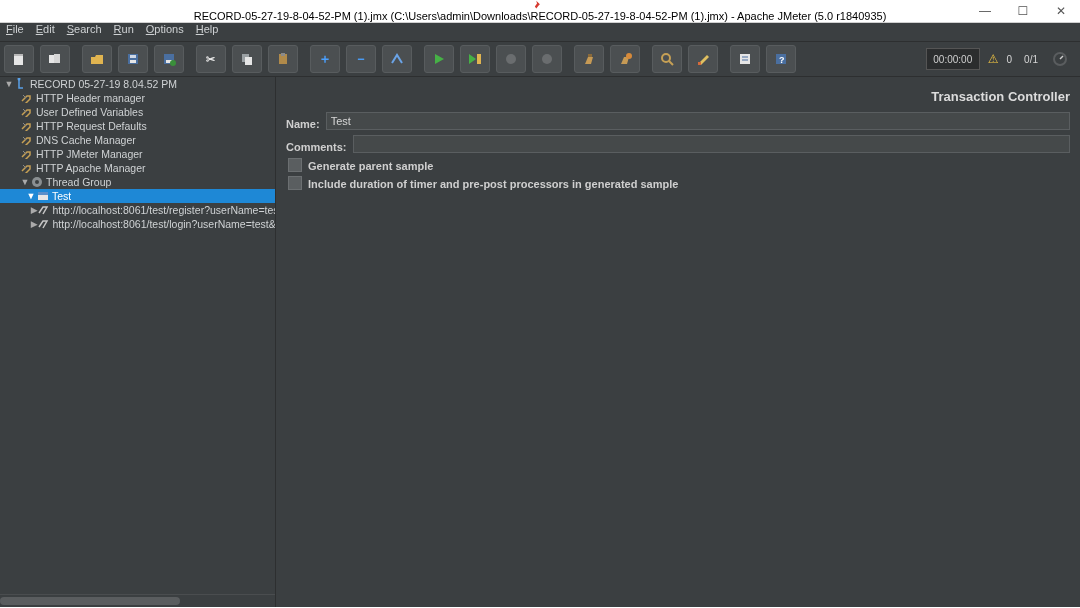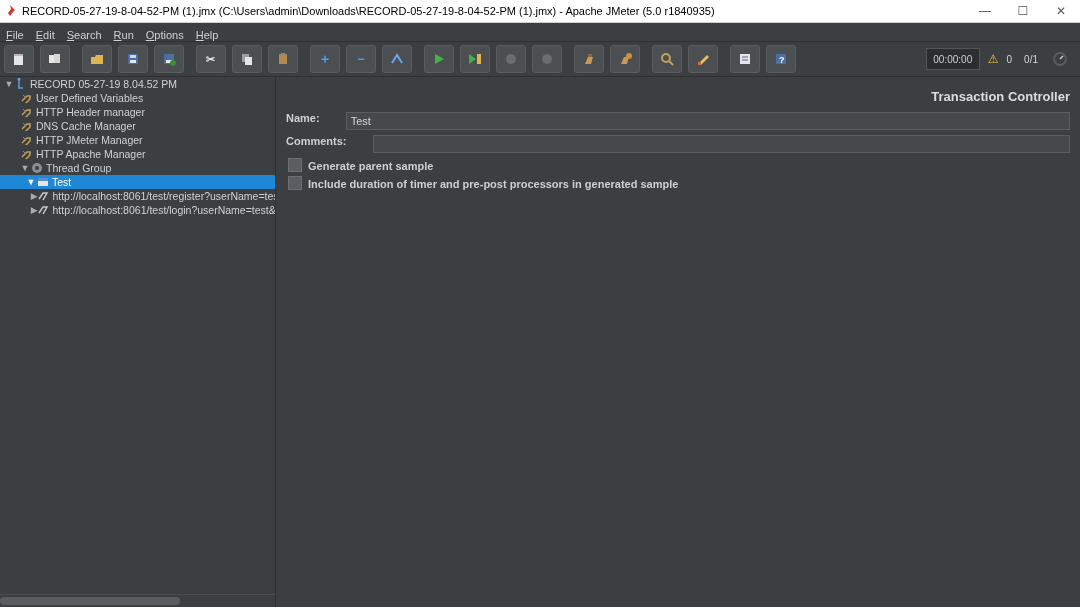--- a/index.html
+++ b/index.html
@@ -1,23 +1,23 @@
 <!DOCTYPE html>
 <html><head>
 <meta charset="utf-8">
 <style>
   html,body{margin:0;padding:0;font-family:"Segoe UI",Tahoma,sans-serif;font-size:11px;background:#3b3f41;color:#c8c8c8;overflow:hidden;width:1080px;height:608px;}
   
-  .titlebar{position:relative;height:22px;background:#fff;color:#000;display:flex;align-items:center;padding:0 6px;border-bottom:1px solid #d0d0d0;}
+  .titlebar{position:relative;height:22px;background:#fff;color:#000;display:flex;align-items:center;padding:0 6px;border-bottom:1px solid #d0d0d0;flex-direction:column;}
   .titlebar .app-icon{width:10px;height:14px;margin-right:6px;}
   .titlebar .title-text{font-size:11px;flex:1;}
   .win-ctrls{position:absolute;right:0;top:0;height:22px;display:flex;}
   .win-ctrls div{width:38px;display:flex;align-items:center;justify-content:center;font-size:12px;color:#555;}
   
-  .menubar{height:18px;background:#3b3f41;display:flex;align-items:flex-end;padding:0 6px;border-bottom:1px solid #2d2f30;}
+  .menubar{height:18px;background:#3b3f41;display:flex;align-items:flex-start;padding:0 6px;border-bottom:1px solid #2d2f30;}
   .menubar span{color:#cfd2d4;margin-right:12px;cursor:default;}
   .menubar span u{text-decoration:underline;}
   
   .toolbar{height:30px;background:#3b3f41;display:flex;align-items:center;padding:2px 4px;border-bottom:1px solid #2d2f30;}
   .tb-btn{width:28px;height:26px;background:#4b4f51;border:1px solid #585c5e;border-radius:3px;margin-right:6px;display:flex;align-items:center;justify-content:center;font-size:13px;color:#d6d6d6;}
   .tb-gap{width:6px;}
   .tb-spacer{flex:1;}
   .timer-box{width:52px;height:20px;background:#2b2d2e;border:1px solid #555;color:#cfcfcf;display:flex;align-items:center;justify-content:center;font-size:10px;margin-right:8px;}
   .status-num{margin:0 6px;color:#d6d6d6;font-size:10px;}
   .warn-ico{color:#f5c842;font-size:12px;margin-right:2px;}
@@ -32,21 +32,21 @@
   .tree-row .ico{display:inline-flex;width:14px;height:12px;align-items:center;justify-content:center;margin-right:2px;}
   .tree-row .label{overflow:hidden;text-overflow:clip;}
   .indent0{padding-left:4px;}
   .indent1{padding-left:20px;}
   .indent2{padding-left:20px;}
   .indent3{padding-left:26px;}
   .indent4{padding-left:30px;}
   
   .config{flex:1;background:#3b3f41;padding:8px 10px 0 10px;position:relative;}
   .cfg-title{font-size:13px;font-weight:600;color:#dcdcdc;margin:4px 0 8px 0;text-align:right;}
-  .row{display:flex;align-items:flex-start;margin-bottom:5px;gap:20px;}
+  .row{display:flex;align-items:flex-end;margin-bottom:5px;}
   .row label{font-size:11px;font-weight:600;color:#cfcfcf;margin-right:6px;}
   .row input[type=text]{flex:1;height:16px;background:#45494a;border:1px solid #5a5e60;color:#d6d6d6;font-size:11px;padding:0 4px;}
   .chk-row{display:flex;align-items:flex-end;margin:4px 0;}
   .chk-box{width:12px;height:12px;background:#5a5e60;border:1px solid #6b6f71;margin-right:6px;margin-left:2px;}
   .chk-row span{font-size:11px;font-weight:600;color:#cfcfcf;}
   .splitter{position:absolute;left:276px;top:70px;width:6px;height:100%;cursor:col-resize;}
   .splitter .grip{position:absolute;top:280px;width:4px;height:28px;background:#5a5d5f;border-radius:2px;}
   .bottom-strip{height:8px;background:#fff;}
   
   svg{display:block;}
@@ -224,30 +224,39 @@
       <span class="label">RECORD 05-27-19 8.04.52 PM</span>
     </div>
 
     <div class="tree-row indent1">
         <span class="ico">
           <svg width="12" height="10">
             <path d="M1 8 L6 3 L9 3 L9 6 L4 11" stroke="#c6a055" stroke-width="1.5" fill="none"></path>
             <path d="M2 2 L5 5" stroke="#8a8a8a"></path>
           </svg>
         </span>
+        <span class="label">HTTP Header manager</span>
+      </div>
+    <div class="tree-row indent1">
+        <span class="ico">
+          <svg width="12" height="10">
+            <path d="M1 8 L6 3 L9 3 L9 6 L4 11" stroke="#c6a055" stroke-width="1.5" fill="none"></path>
+            <path d="M2 2 L5 5" stroke="#8a8a8a"></path>
+          </svg>
+        </span>
         <span class="label">User Defined Variables</span>
       </div>
     <div class="tree-row indent1">
         <span class="ico">
           <svg width="12" height="10">
             <path d="M1 8 L6 3 L9 3 L9 6 L4 11" stroke="#c6a055" stroke-width="1.5" fill="none"></path>
             <path d="M2 2 L5 5" stroke="#8a8a8a"></path>
           </svg>
         </span>
-        <span class="label">HTTP Header manager</span>
+        <span class="label">HTTP Request Defaults</span>
       </div>
     <div class="tree-row indent1">
         <span class="ico">
           <svg width="12" height="10">
             <path d="M1 8 L6 3 L9 3 L9 6 L4 11" stroke="#c6a055" stroke-width="1.5" fill="none"></path>
             <path d="M2 2 L5 5" stroke="#8a8a8a"></path>
           </svg>
         </span>
         <span class="label">DNS Cache Manager</span>
       </div>

